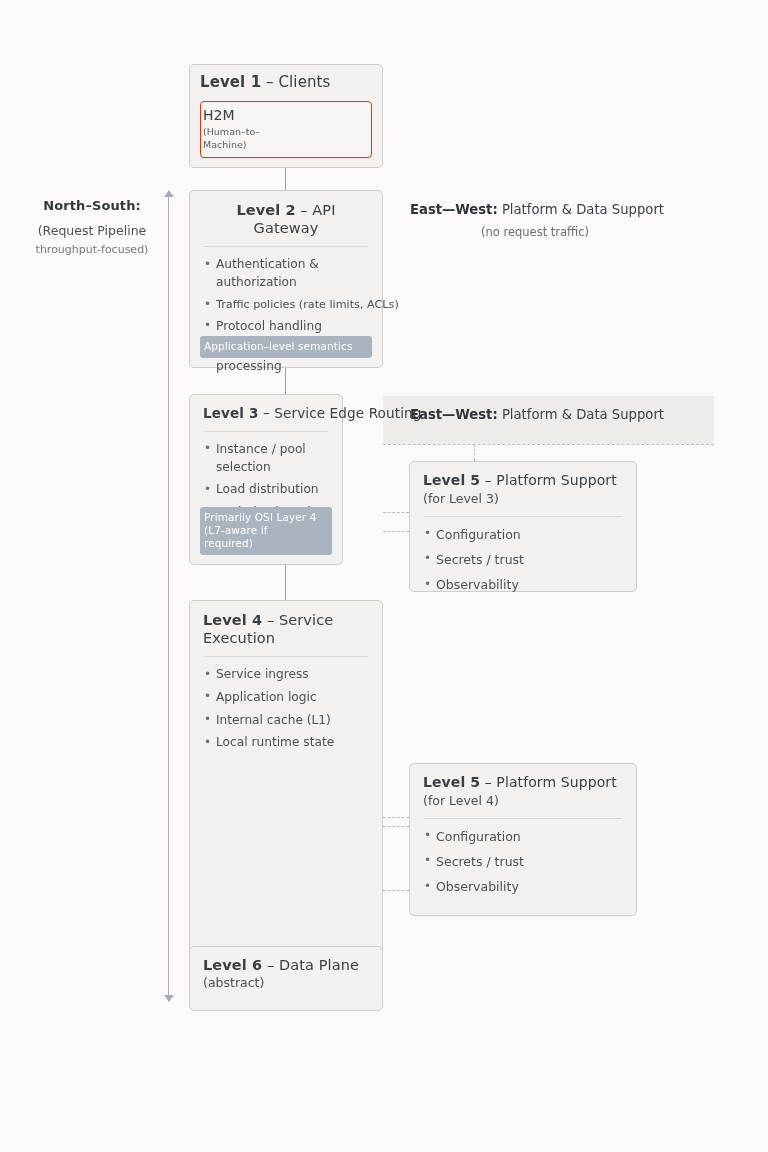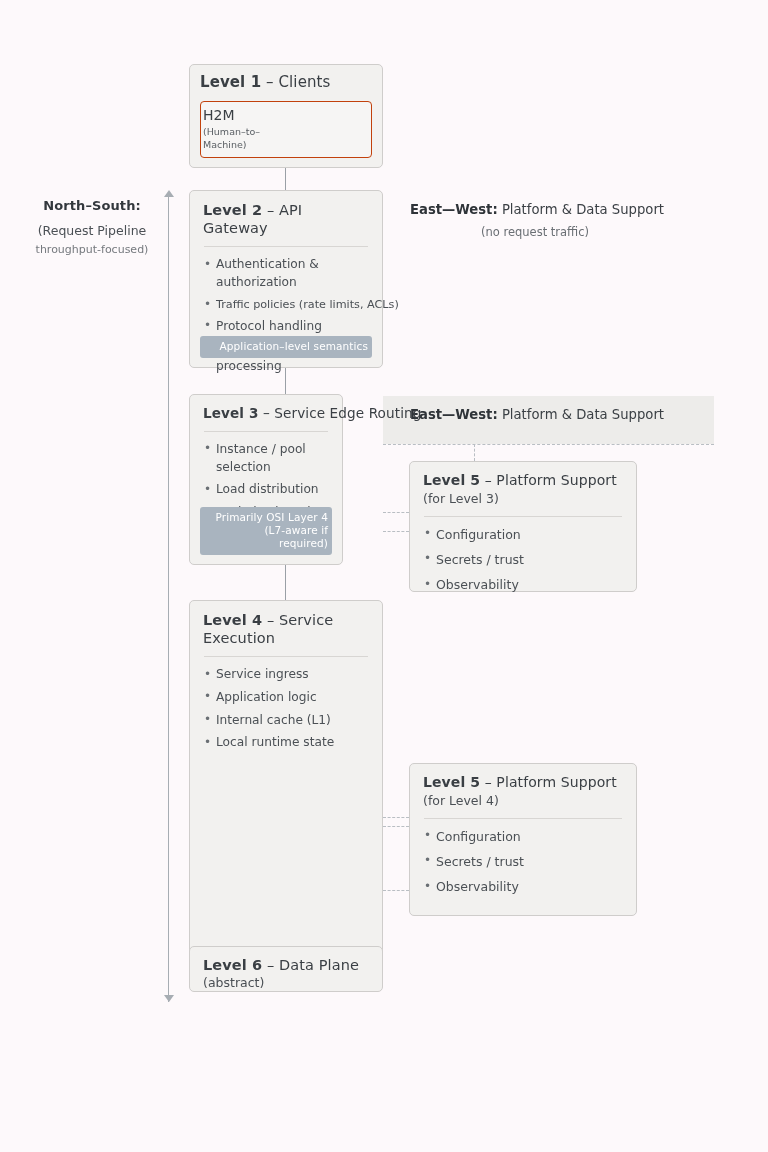--- a/index.html
+++ b/index.html
@@ -71,21 +71,21 @@
     font-size: 12px;
   }
   .badge {
     position: absolute;
     left: 10px;
     right: 10px;
     background: #a9b4bf;
     border-radius: 3px;
     color: #ffffff;
     font-size: 10.5px;
-    text-align: right;
+    text-align: left;
     padding: 4px 4px 5px 4px;
     line-height: 1.25;
     letter-spacing: .1px;
   }
 
   
   #lvl1 { left: 189px; top: 64px;  width: 194px; height: 104px; padding: 8px 10px; }
   #lvl1 .node-title { font-size: 15px; }
   .clientrow {
     display: flex;
@@ -106,21 +106,21 @@
   #lvl2 { left: 189px; top: 190px; width: 194px; height: 178px; }
   #lvl2 .badge { bottom: 9px; }
 
   #lvl3 { left: 189px; top: 394px; width: 154px; height: 171px; }
   #lvl3 .node-title { font-size: 13.6px; white-space: nowrap; }
   #lvl3 .badge { bottom: 9px; }
 
   #lvl4 { left: 189px; top: 600px; width: 194px; height: 375px; }
   #lvl4 .badge { bottom: 11px; }
 
-  #lvl6 { left: 189px; top: 946px; width: 194px; height: 46px; padding: 9px 13px; }
+  #lvl6 { left: 189px; top: 946px; width: 194px; height: 65px; padding: 9px 13px; }
 
   #lvl5a { left: 409px; top: 461px; width: 228px; height: 131px; }
   #lvl5b { left: 409px; top: 763px; width: 228px; height: 153px; }
   .lvl5 .node-title { font-size: 14px; }
   .lvl5 ul.bullets li { font-size: 12.5px; margin-bottom: 7px; }
 
   
   #ew-band {
     position: absolute;
     left: 383px; top: 396px;
@@ -235,21 +235,21 @@
     <div class="clientrow">
       <div class="client">
         <div class="client-t">H2M</div>
         <div class="client-s">(Human–to–</div>
         <div class="client-s">Machine)</div>
       </div>
     </div>
   </div>
 
   <div class="node" id="lvl2">
-    <div class="node-title" style="">
+    <div class="node-title" style="text-align:center">
       <span class="lvl">Level 2</span><span> – API Gateway</span>
     </div>
     <div class="rule"></div>
     <ul class="bullets">
       <li>Authentication &amp; authorization</li>
       <li style="font-size:11.2px;white-space:nowrap;">Traffic policies (rate limits, ACLs)</li>
       <li>Protocol handling</li>
       <li>Stateless request processing</li>
     </ul>
     <div class="badge">Application–level semantics</div>

